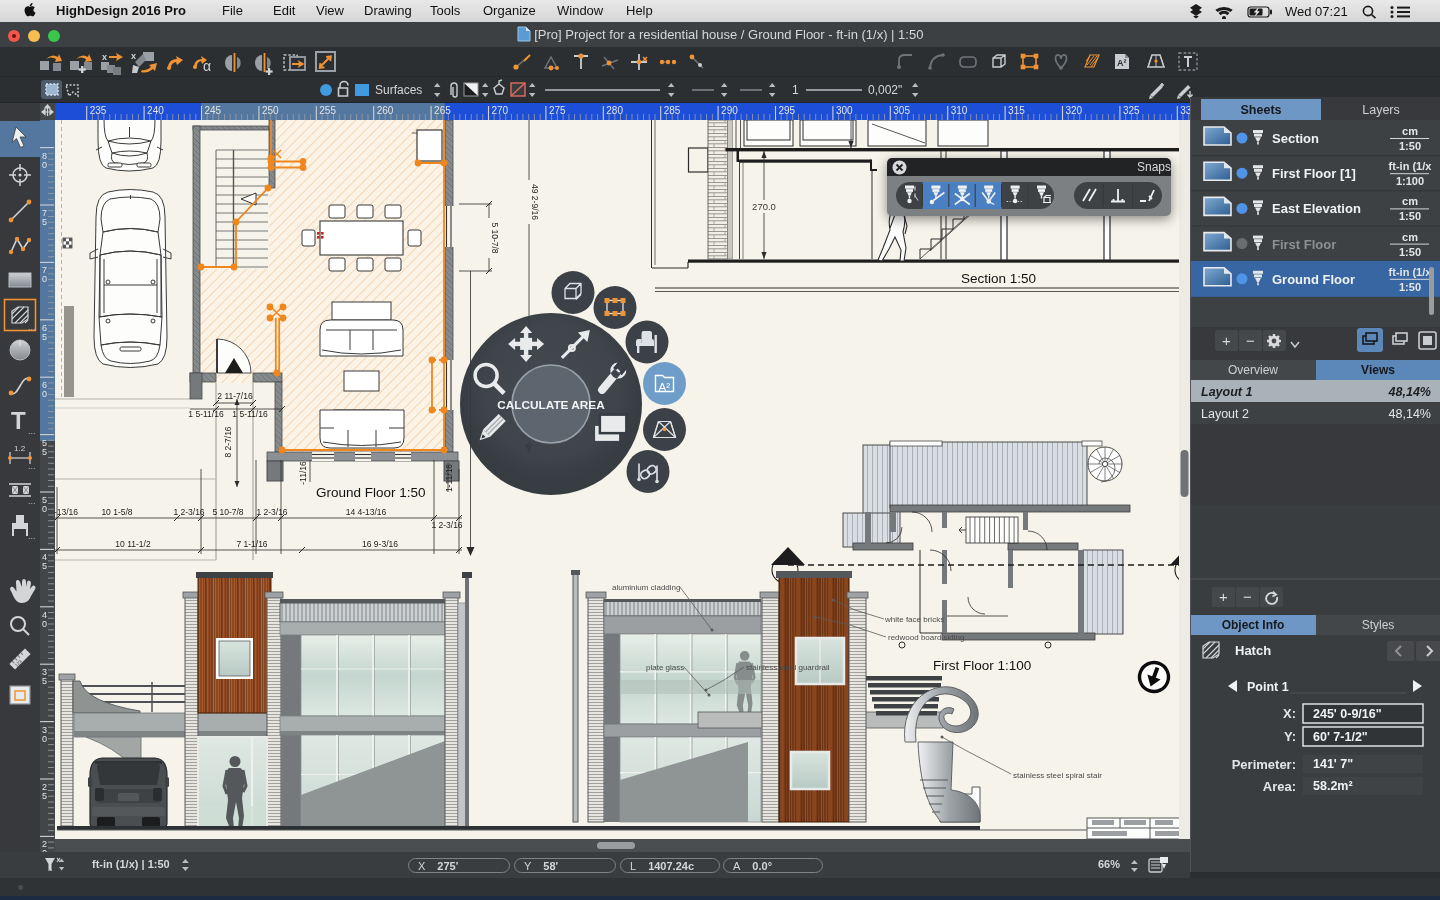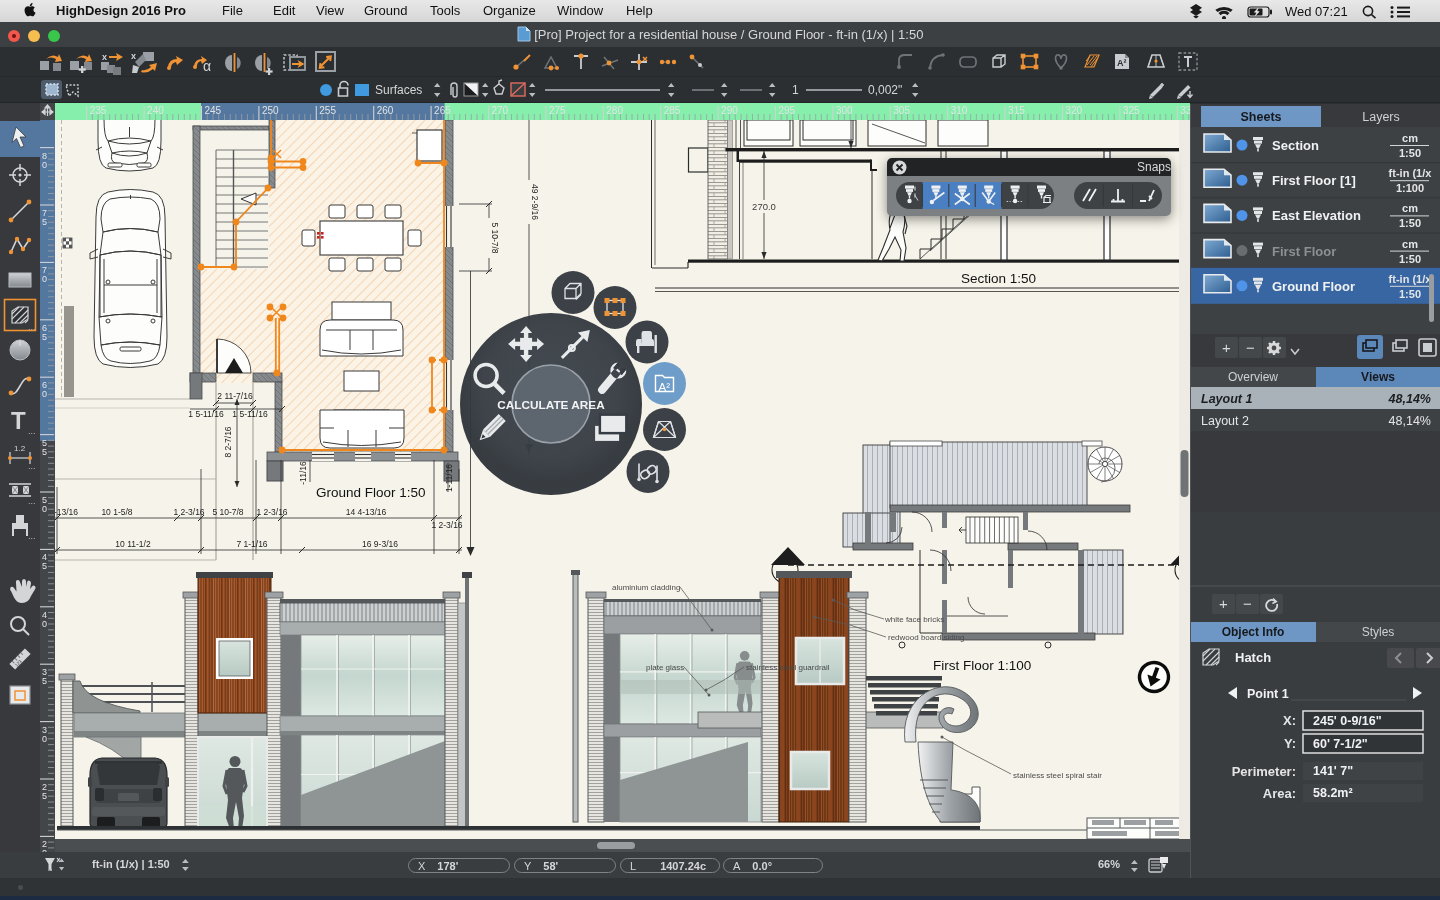--- a/index.html
+++ b/index.html
@@ -6,39 +6,39 @@
 .abs { position:absolute; }
 #menubar { left:0; top:0; width:1440px; height:22px; background:linear-gradient(#e8e8e8,#d6d6d6); color:#111; font-size:13px; }
 #menubar .mi { position:absolute; top:3px; }
 #titlebar { left:0; top:22px; width:1440px; height:25px; background:#3d4043; }
 .tl { position:absolute; top:30px; width:12px; height:12px; border-radius:50%; }
 #titletext { position:absolute; top:26px; left:0; width:1440px; text-align:center; color:#d6d7d8; font-size:13px; font-weight:normal; }
 #toolbar1 { left:0; top:47px; width:1440px; height:30px; background:#2c2f31; border-bottom:1px solid #26292b; }
 #toolbar2 { left:0; top:77px; width:1440px; height:26px; background:#2c2f31; border-bottom:1px solid #222527; }
 #leftbar { left:0; top:103px; width:40px; height:749px; background:#37393c; }
 #corner { left:40px; top:103px; width:15px; height:17px; background:#434649; }
-#hruler { left:40px; top:103px; width:1150px; height:17px; background:#86efac; }
+#hruler { left:40px; top:103px; width:1150px; height:17px; background:#1d4ed8; }
 #vruler { left:40px; top:120px; width:15px; height:732px; background:#434649; }
 #canvas { left:55px; top:120px; width:1135px; height:719px; background:#f6f4ea; }
 #hscroll { left:55px; top:839px; width:1135px; height:13px; background:#4b4e50; }
-#rightbar { left:1190px; top:104px; width:250px; height:775px; background:#3a3d40; border-left:1px solid #515457; }
+#rightbar { left:1190px; top:97px; width:250px; height:775px; background:#3a3d40; border-left:1px solid #515457; }
 #statusbar { left:0; top:852px; width:1190px; height:26px; background:#3a3d40; color:#d5d6d7; font-size:11px; }
 #dragbar { left:0; top:878px; width:1440px; height:18px; background:#303335; color:#c9cacb; font-size:11px; text-align:center; line-height:18px; }
 #navybottom { left:0; top:896px; width:1440px; height:4px; background:#1c2b42; }
 .pill { position:absolute; height:15px; border:1px solid #808385; border-radius:8px; color:#d5d6d7; font-size:11px; line-height:14px; }
 </style></head><body>
 <div id="menubar" class="abs">
     <svg class="abs" style="left:24px;top:3px" width="14" height="16" viewBox="0 0 14 16">
       <path fill="#111" d="M11.5 8.6c0-2 1.6-2.9 1.7-3-1-1.4-2.4-1.5-2.9-1.6-1.2-.1-2.4.7-3 .7-.6 0-1.6-.7-2.6-.7C3.4 4.1 2.1 4.8 1.4 6-.1 8.5 1 12.2 2.4 14.2c.7 1 1.5 2.1 2.6 2.1 1 0 1.4-.7 2.7-.7 1.3 0 1.6.7 2.7.7 1.1 0 1.8-1 2.5-2 .8-1.2 1.1-2.3 1.1-2.4-.1 0-2.5-1-2.5-3.3zM9.5 2.8c.6-.7 1-1.7.9-2.7-.9 0-1.9.6-2.5 1.3-.5.6-1 1.6-.9 2.6 1 .1 2-.5 2.5-1.2z" transform="scale(0.82)"></path>
     </svg>
     <div class="mi" style="left:56px;font-weight:bold;font-size:13px">HighDesign 2016 Pro</div>
     <div class="mi" style="left:222px">File</div>
     <div class="mi" style="left:273px">Edit</div>
     <div class="mi" style="left:316px">View</div>
-    <div class="mi" style="left:364px">Ground</div>
+    <div class="mi" style="left:364px">Drawing</div>
     <div class="mi" style="left:430px">Tools</div>
     <div class="mi" style="left:483px">Organize</div>
     <div class="mi" style="left:557px">Window</div>
     <div class="mi" style="left:626px">Help</div>
     <svg class="abs" style="left:1188px;top:4px" width="230" height="15" viewBox="0 0 230 15">
 <g fill="#1b1b1b">
         <path d="M8 0 L14 3.8 L11 5.9 L14 8 L8 11.8 L2 8 L5 5.9 L2 3.8 Z M5.2 12.6 L8 14.4 L10.8 12.6 L8 11 Z"></path>
 <path d="M36 11.5 a2 2 0 1 0 0.01 0 z M30.5 8.5 l2.2 2.2 a4.6 4.6 0 0 1 6.6 0 l2.2 -2.2 a7.7 7.7 0 0 0 -11 0 z M27.3 5.3 l2.2 2.2 a12 12 0 0 1 13 0 l2.2 -2.2 a15 15 0 0 0 -17.4 0 z" transform="translate(0,0.5)"></path>
 </g>
 <g>
@@ -1469,23 +1469,23 @@
 <div id="statusbar" class="abs">
     <svg class="abs" style="left:44px;top:5px" width="24" height="17" viewBox="0 0 24 17">
       <path d="M1 1 h10 l-3.5 6 v7 l-3 -2 v-5z" fill="#d5d6d7"></path>
       <path d="M4 13 h4 M13 5 l3 -4 m0 4 l-3 -4" stroke="#d5d6d7" stroke-width="1.2" fill="none"></path>
       <path d="M17 5 l2.6 -3.4 l2.6 3.4z M17 10 l2.6 3.4 l2.6 -3.4z" fill="#b9bdc1" transform="translate(-2,0)"></path>
     </svg>
     <div class="abs" style="left:92px;top:6px;font-weight:bold">ft-in (1/x) | 1:50</div>
     <svg class="abs" style="left:181px;top:6px" width="10" height="14" viewBox="0 0 10 14">
       <path d="M1 5 l3.4 -4 l3.4 4z M1 9 l3.4 4 l3.4 -4z" fill="#b9bdc1"></path>
     </svg>
-    <div class="pill" style="left:408px;top:6px;width:102px"><span style="margin-left:9px">X</span><span style="margin-left:12px;font-weight:bold">178'</span></div>
+    <div class="pill" style="left:408px;top:6px;width:102px"><span style="margin-left:9px">X</span><span style="margin-left:12px;font-weight:bold">275'</span></div>
     <div class="pill" style="left:514px;top:6px;width:102px"><span style="margin-left:9px">Y</span><span style="margin-left:12px;font-weight:bold">58'</span></div>
-    <div class="pill" style="left:620px;top:6px;width:100px"><span style="margin-left:9px">L</span><span style="margin-left:24px;font-weight:bold">1407.24c</span></div>
+    <div class="pill" style="left:620px;top:6px;width:100px"><span style="margin-left:9px">L</span><span style="margin-left:12px;font-weight:bold">1407.24c</span></div>
     <div class="pill" style="left:723px;top:6px;width:100px"><span style="margin-left:9px">A</span><span style="margin-left:12px;font-weight:bold">0.0°</span></div>
     <div class="abs" style="left:1098px;top:6px;font-weight:bold">66%</div>
     <svg class="abs" style="left:1130px;top:7px" width="10" height="14" viewBox="0 0 10 14">
       <path d="M1 5 l3.4 -4 l3.4 4z M1 9 l3.4 4 l3.4 -4z" fill="#b9bdc1"></path>
     </svg>
     <svg class="abs" style="left:1148px;top:4px" width="22" height="19" viewBox="0 0 22 19">
       <rect x="1" y="3" width="13" height="13" rx="1.5" fill="none" stroke="#c9ccd0" stroke-width="1.3"></rect>
       <path d="M3 6 h9 M3 9 h9 M3 12 h9" stroke="#c9ccd0" stroke-width="1.2"></path>
       <path d="M12 1 h8 v6 h-8z" fill="#e8eaeb"></path>
       <path d="M14 8 h4 l-2 5z" fill="#e8eaeb"></path>

